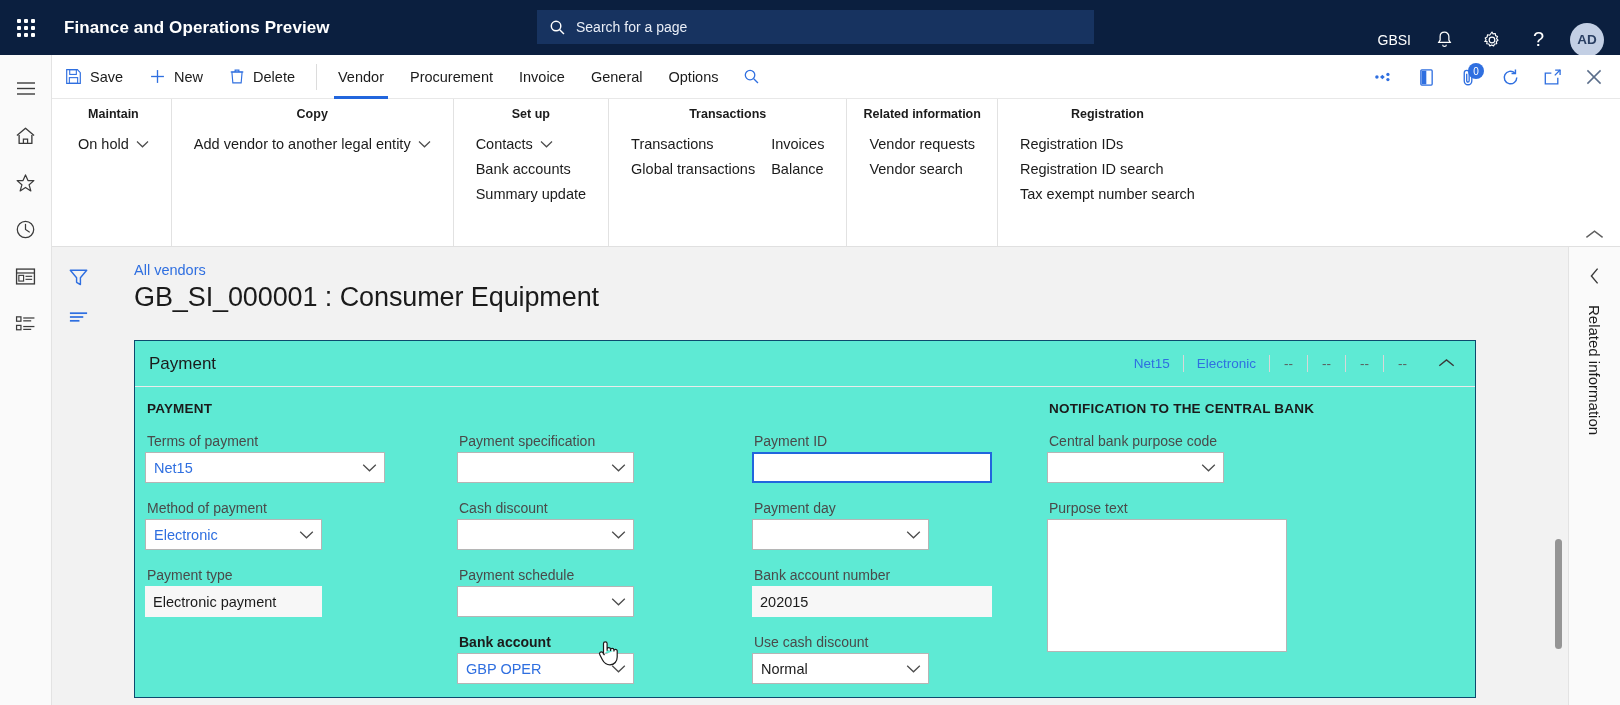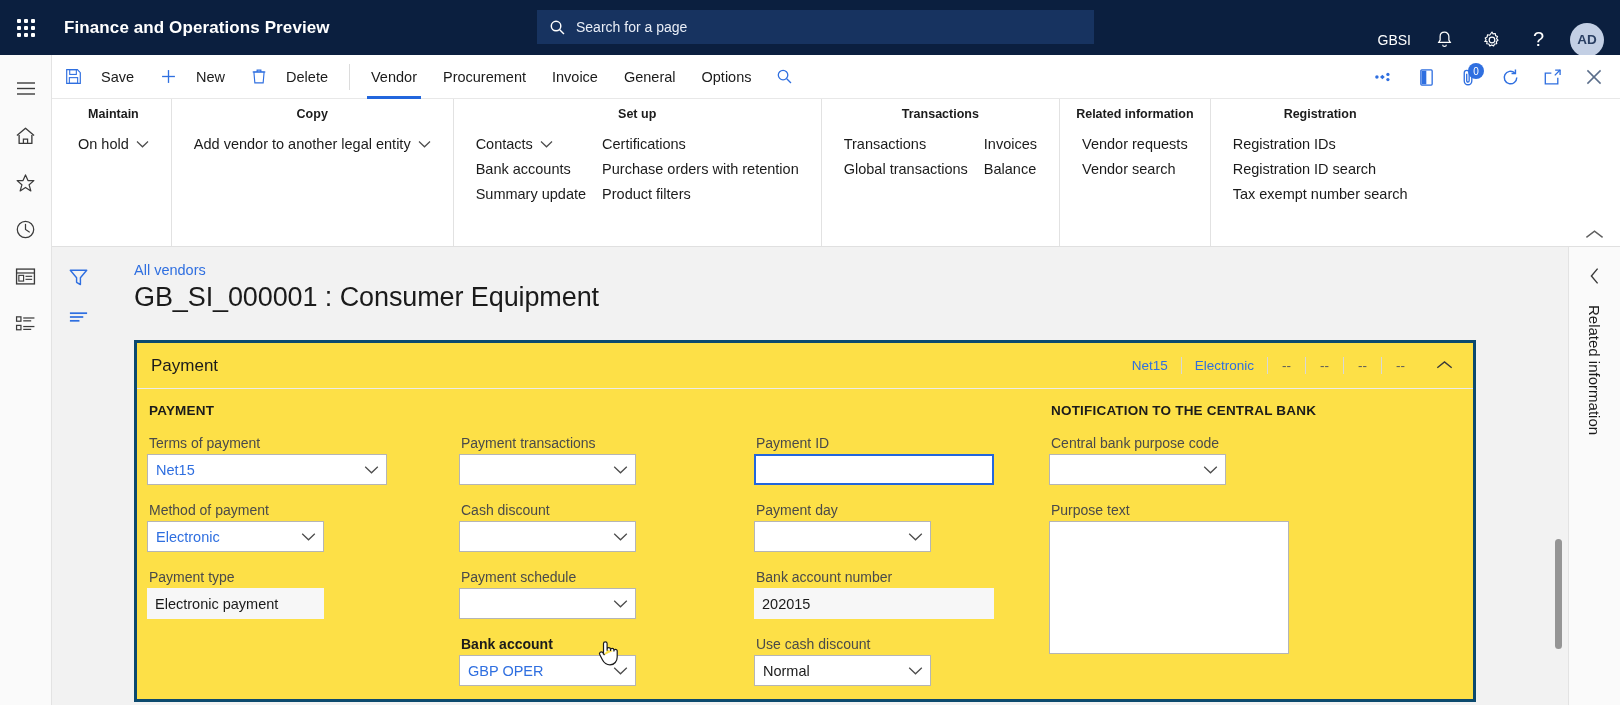--- a/index.html
+++ b/index.html
@@ -71,21 +71,21 @@
     cursor: pointer; color: #3b3b3b;
   }
 
   
   .cmdbar {
     position: absolute; left: 52px; top: 55px; width: 1568px; height: 44px;
     background: #ffffff; border-bottom: 1px solid #e8e8e8;
     display: flex; align-items: center;
   }
   .cmd-btn {
-    height: 44px; display: flex; align-items: center; gap: 19px;
+    height: 44px; display: flex; align-items: center; gap: 8px;
     padding: 0 13px; font-size: 14.5px; color: #1b1b1b; cursor: pointer;
     white-space: nowrap;
   }
   .cmd-sep { width: 1px; height: 26px; background: #dcdcdc; margin: 0 8px; }
   .tab-btn {
     position: relative; height: 44px; display: flex; align-items: center;
     padding: 0 13px; font-size: 14.5px; color: #1b1b1b; cursor: pointer;
   }
   .tab-btn.active { font-weight: normal; }
   .tab-btn.active::after {
@@ -159,21 +159,21 @@
     cursor: pointer;
   }
   .page-title {
     font-size: 27px; color: #1b1b1b; margin-left: 30px; margin-top: 4px;
     font-weight: normal; letter-spacing: -0.1px;
   }
 
   
   .card {
     margin: 27px 0 0 30px; width: 1342px;
-    background: #fde047; border: 3px solid #0c4a6e;
+    background: #5eead4; border: 1px solid #0c4a6e;
     min-height: 300px;
   }
   .card-head {
     height: 46px; display: flex; align-items: center;
     padding: 0 14px 0 14px; border-bottom: 1px solid #ebebeb;
     cursor: pointer;
   }
   .card-head-title { font-size: 17px; color: #1b1b1b; }
   .card-head-right {
     margin-left: auto; display: flex; align-items: center;
@@ -465,25 +465,20 @@
       <div class="rib-cols">
         <div class="rib-col">
           <div class="rib-item">
             <span>Contacts</span>
             <svg class="rib-caret" width="13" height="9" viewBox="0 0 13 9">
               <path d="M1 1.5l5.5 5.3L12 1.5" fill="none" stroke="#4c4c4c" stroke-width="1.2"></path>
             </svg>
           </div>
           <div class="rib-item">Bank accounts</div>
           <div class="rib-item">Summary update</div>
-        </div>
-        <div class="rib-col">
-          <div class="rib-item">Certifications</div>
-          <div class="rib-item">Purchase orders with retention</div>
-          <div class="rib-item">Product filters</div>
         </div>
       </div>
     </div>
 
     <div class="rib-group">
       <div class="rib-title">Transactions</div>
       <div class="rib-cols">
         <div class="rib-col" style="min-width:130px;">
           <div class="rib-item">Transactions</div>
           <div class="rib-item">Global transactions</div>
@@ -601,21 +596,21 @@
               <div class="ctrl readonly w-177">
                 <span>Electronic payment</span>
               </div>
             </div>
           </div>
 
           <div class="col col-2">
             <div class="sec-title spacer">&nbsp;</div>
 
             <div class="field">
-              <label class="field-label">Payment transactions</label>
+              <label class="field-label">Payment specification</label>
               <div class="ctrl w-177">
                 <span></span>
                 <span class="caret">
                   <svg width="15" height="10" viewBox="0 0 15 10">
                       <path d="M1.2 1.8L7.5 7.8l6.3-6" fill="none" stroke="#4c4c4c" stroke-width="1.25"></path>
                     </svg>
                 </span>
               </div>
             </div>
 

